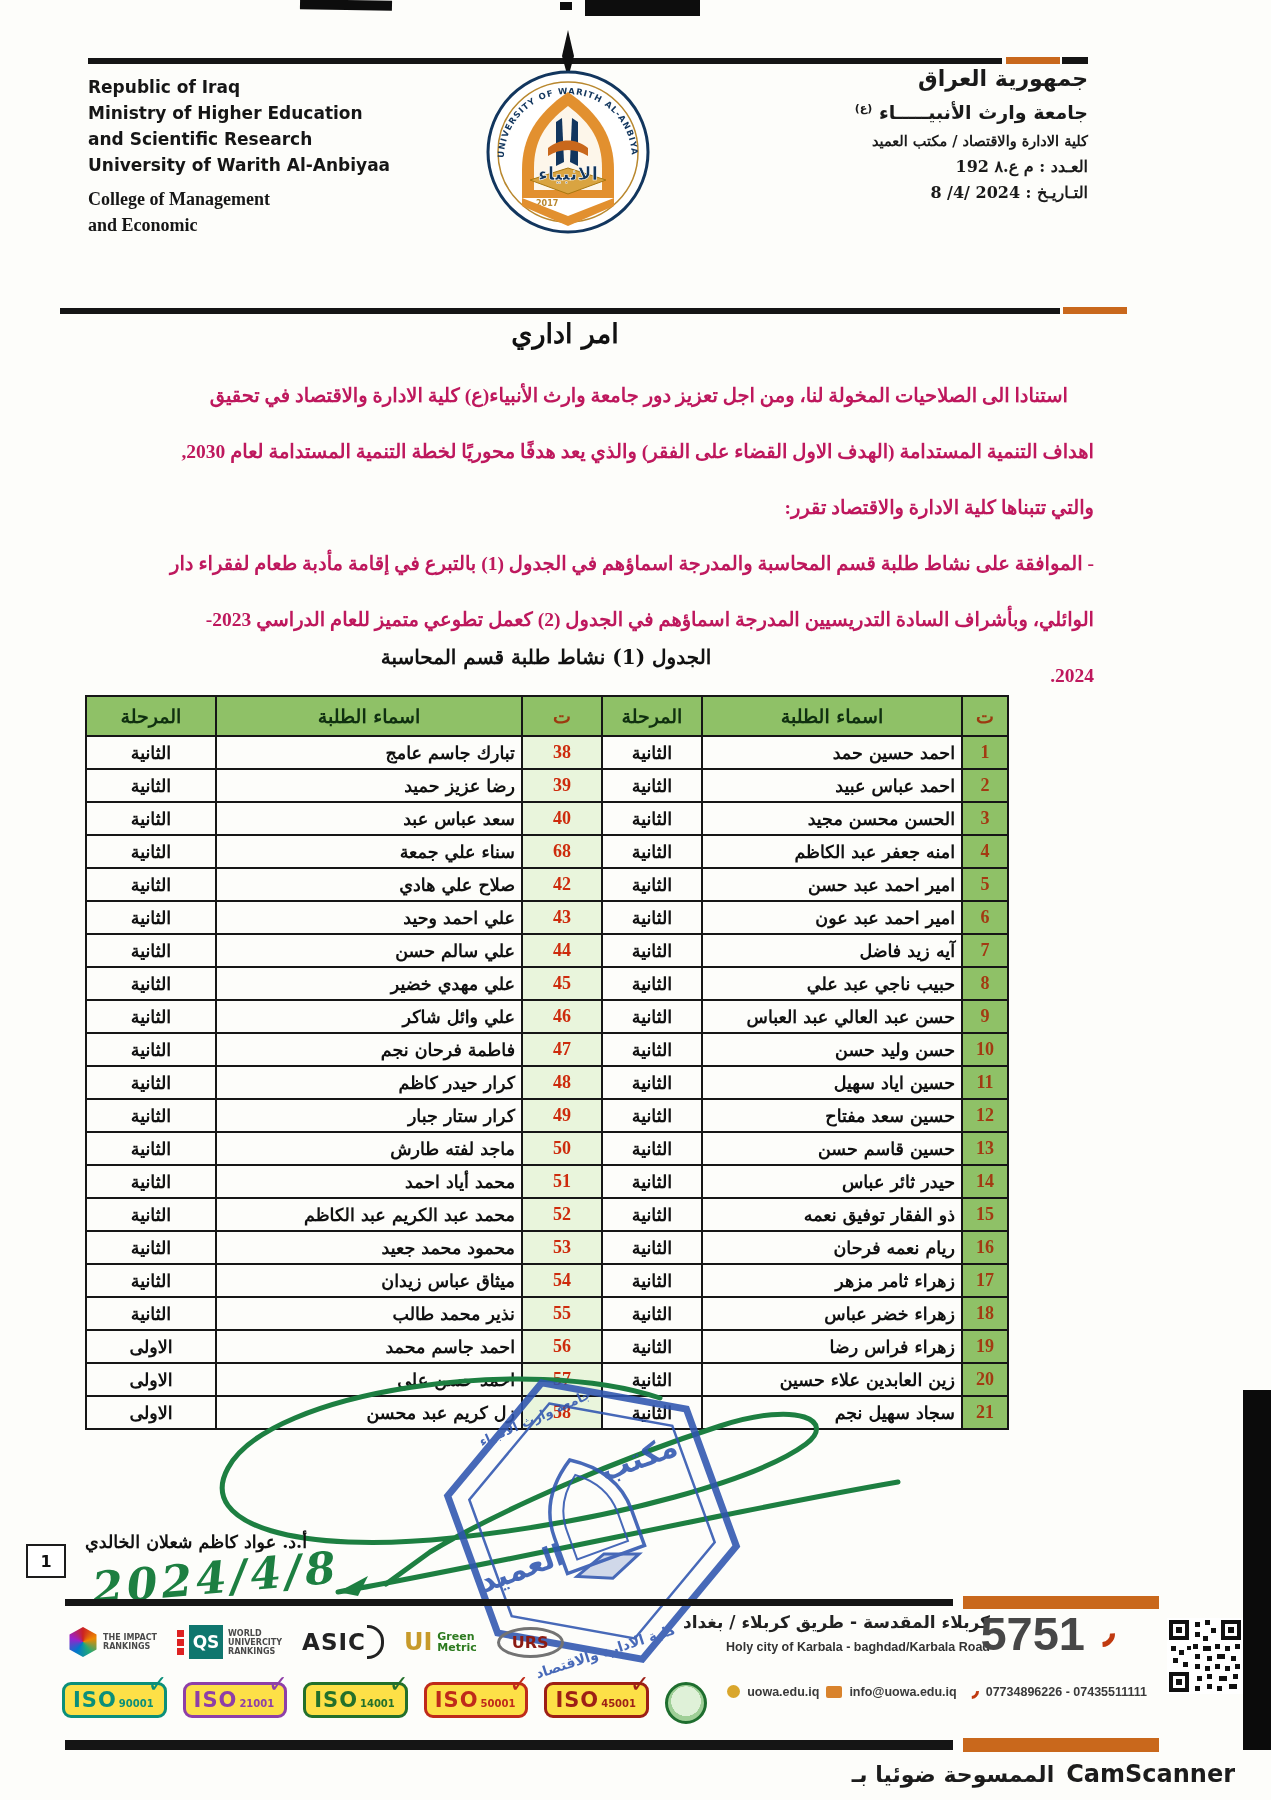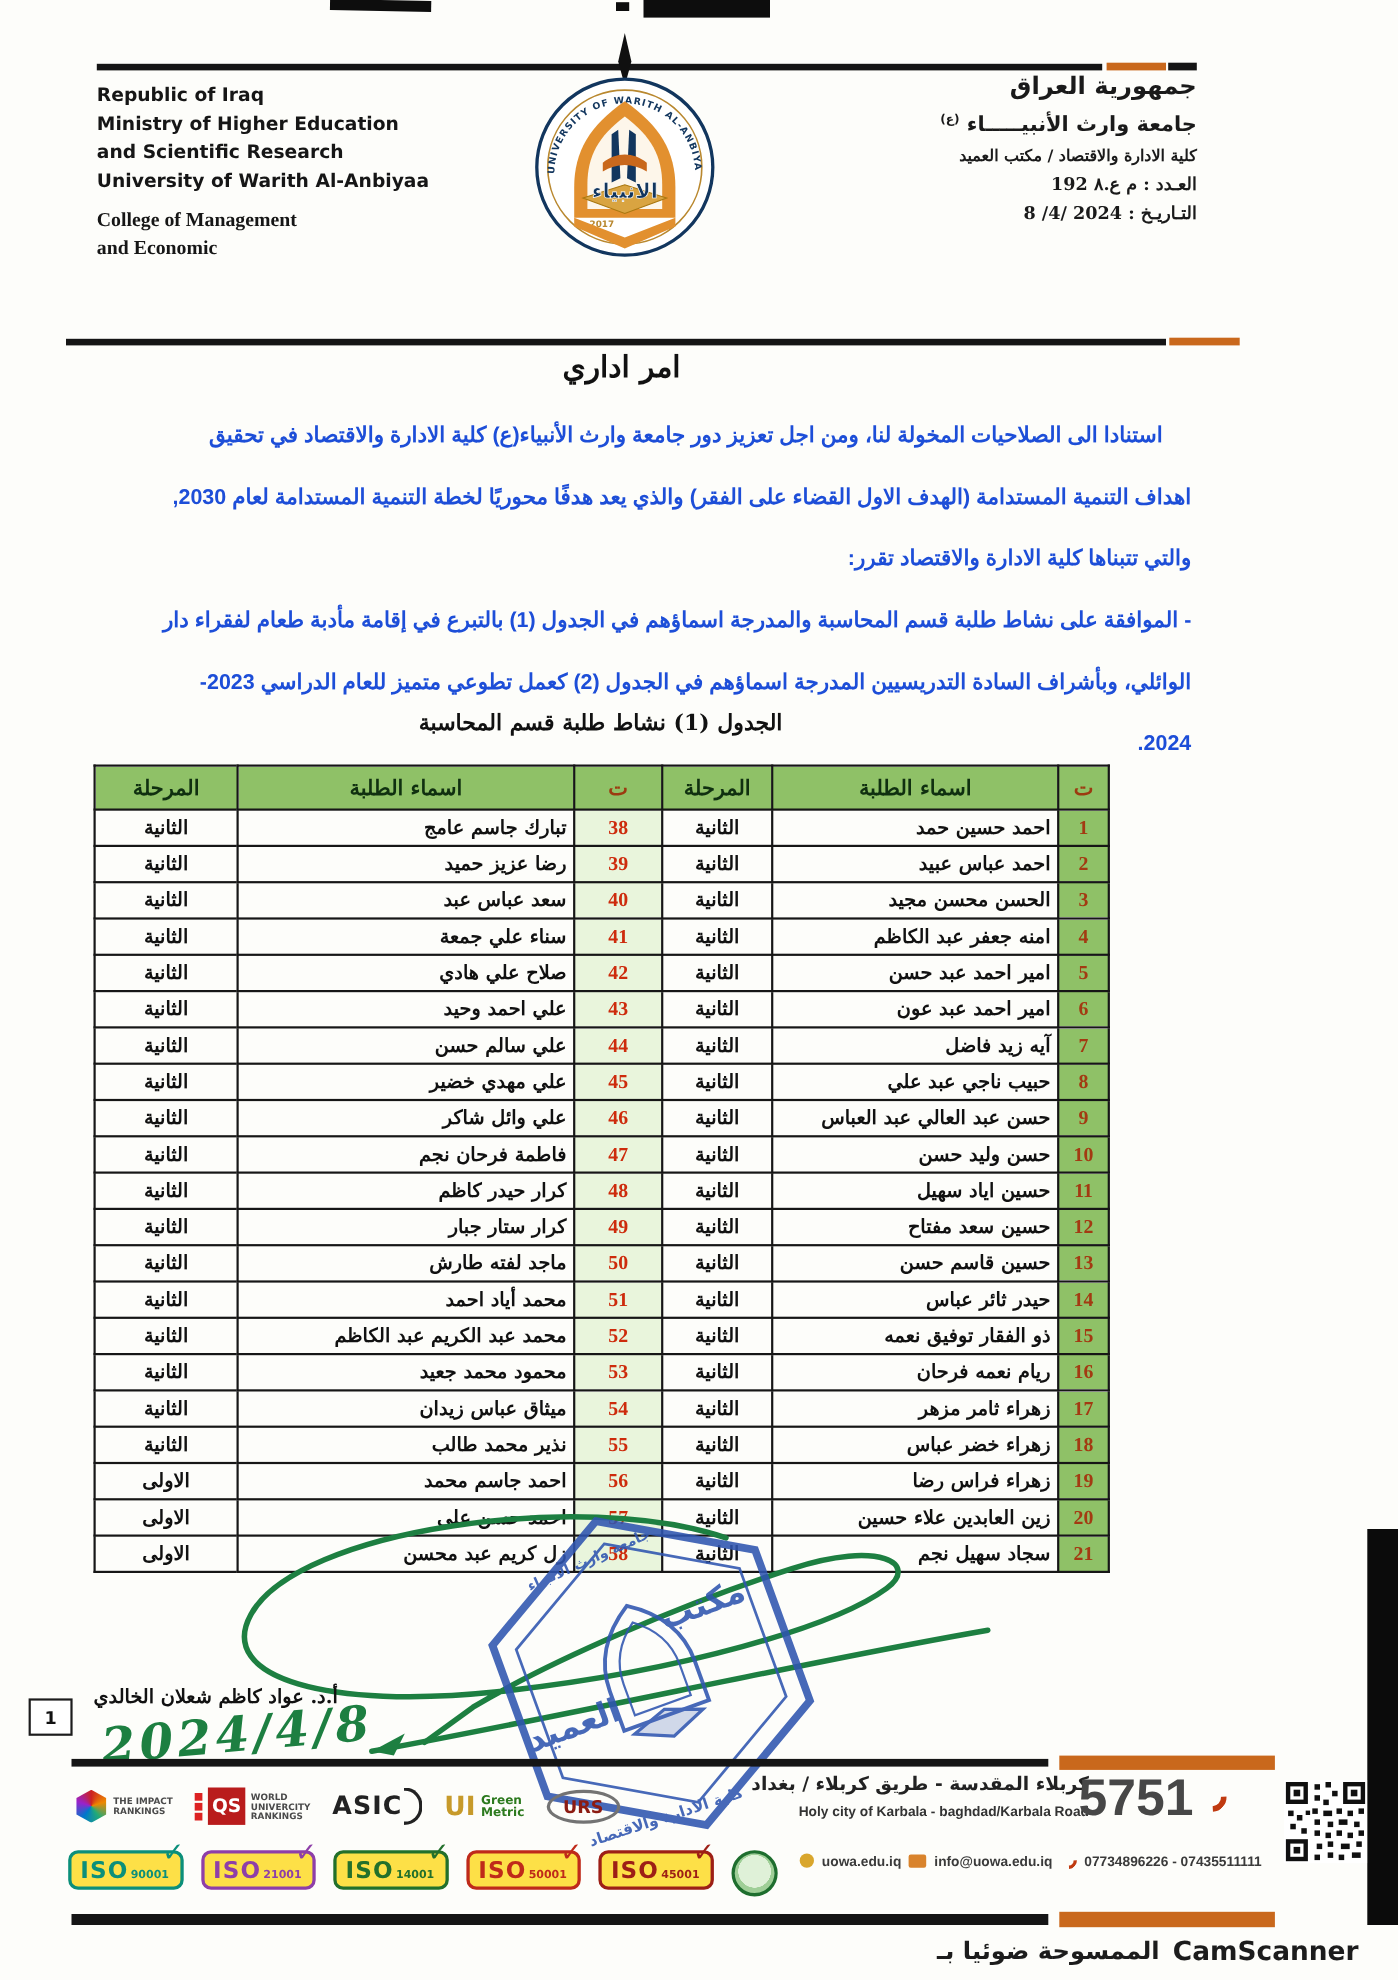--- a/index.html
+++ b/index.html
@@ -21,22 +21,22 @@
             font-family:"DejaVu Sans",sans-serif;}
   .ar-block .l1{font-size:22px;line-height:30px;}
   .ar-block .l2{font-size:19px;line-height:29px;}
   .ar-block .l3{font-size:19px;line-height:29px;}
   .ar-block .l3 .hon{font-size:11px;vertical-align:super;}
   .ar-block .l4{font-size:14.5px;line-height:27px;font-family:"DejaVu Serif",serif;}
   .ar-block .l5,.ar-block .l6{font-size:16px;line-height:26px;font-family:"DejaVu Serif",serif;}
   
   .doc-title{left:60px;top:318px;width:1010px;text-align:center;font-size:27px;font-weight:800;
              font-family:"DejaVu Serif",serif;}
-  .body-text{left:78px;top:368px;width:1005px;direction:rtl;text-align:right;font-size:19.5px;
-             font-weight:700;font-family:Liberation Sans, sans-serif;color:#1d4ed8;}
+  .body-text{left:89px;top:368px;width:1005px;direction:rtl;text-align:right;font-size:19.5px;
+             font-weight:700;font-family:Liberation Serif, serif;color:#be185d;}
   .body-text .line{line-height:56px;height:56px;white-space:nowrap;}
   .body-text .line.indent{padding-right:26px;}
   
   .tbl-title{left:85px;top:645px;width:922px;text-align:center;font-size:20px;font-weight:800;
              font-family:"DejaVu Serif",serif;}
   table.doc-table{left:85px;top:695px;width:922px;border-collapse:collapse;direction:rtl;
                   table-layout:fixed;font-family:"DejaVu Serif",serif;position:absolute;}
   .doc-table th,.doc-table td{border:2px solid #161616;padding:0 6px;overflow:hidden;}
   .doc-table th{height:38px;background:#8fc167;font-size:19px;font-weight:800;color:#103010;}
   .doc-table th.h-num{color:#9c3a10;width:46px;}
@@ -52,21 +52,21 @@
   .page-box{left:26px;top:1544px;width:36px;height:30px;border:2.5px solid #1c1c1c;background:#fff;
             display:flex;align-items:center;justify-content:center;font-size:16px;font-weight:700;}
   
   .rank-row{left:68px;top:1610px;width:580px;height:64px;display:flex;align-items:center;gap:20px;}
   .rk{display:flex;align-items:center;gap:5px;}
   .rk-small{font-size:8px;font-weight:700;color:#4a4a4a;line-height:9px;}
   .hexicon{width:30px;height:30px;background:conic-gradient(#c22,#e80,#2a7,#07c,#92c,#c22);
            clip-path:polygon(50% 0,95% 25%,95% 75%,50% 100%,5% 75%,5% 25%);display:inline-block;}
   .qs-dots{display:flex;flex-direction:column;gap:2px;}
   .qs-dot{width:7px;height:7px;background:#d22;}
-  .qs-sq{width:34px;height:34px;background:#b91c1c;color:#fff;font-weight:800;font-size:17px;
+  .qs-sq{width:34px;height:34px;background:#0f766e;color:#fff;font-weight:800;font-size:17px;
          display:flex;align-items:center;justify-content:center;}
   .asic-txt{font-size:23px;font-weight:800;color:#222;letter-spacing:1px;}
   .asic-arc{width:14px;height:28px;border:3px solid #222;border-left:none;border-radius:0 16px 16px 0;margin-left:-4px;}
   .ui-txt{font-size:24px;font-weight:800;color:#c79a2a;}
   .gm-txt{font-size:11px;font-weight:800;color:#2c7a1e;line-height:11px;}
   .urs-oval{border:3px solid #737373;border-radius:50%;padding:3px 12px;font-size:16px;font-weight:800;color:#8c1b12;}
   .iso-row{left:62px;top:1682px;display:flex;align-items:flex-start;gap:16px;}
   .iso-badge{position:relative;border:3px solid;border-radius:9px;padding:3px 10px 3px 8px;background:#fde047;
              display:flex;align-items:baseline;gap:2px;}
   .iso-lab{font-size:21px;font-weight:800;letter-spacing:1px;}
@@ -199,21 +199,21 @@
           <td class="name">الحسن محسن مجيد</td>
           <td class="stage">الثانية</td>
           <td class="num-m">40</td>
           <td class="name">سعد عباس عبد</td>
           <td class="stage">الثانية</td>
         </tr>
         <tr>
           <td class="num-r">4</td>
           <td class="name">امنه جعفر عبد الكاظم</td>
           <td class="stage">الثانية</td>
-          <td class="num-m">41</td>
+          <td class="num-m">68</td>
           <td class="name">سناء علي جمعة</td>
           <td class="stage">الثانية</td>
         </tr>
         <tr>
           <td class="num-r">5</td>
           <td class="name">امير احمد عبد حسن</td>
           <td class="stage">الثانية</td>
           <td class="num-m">42</td>
           <td class="name">صلاح علي هادي</td>
           <td class="stage">الثانية</td>

